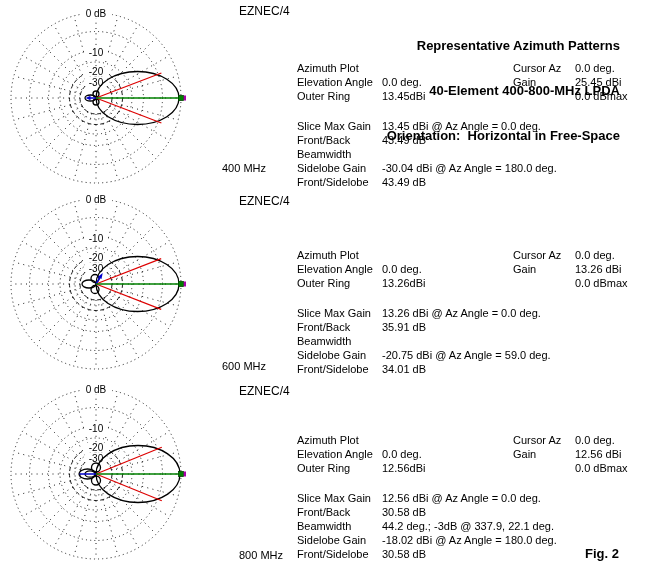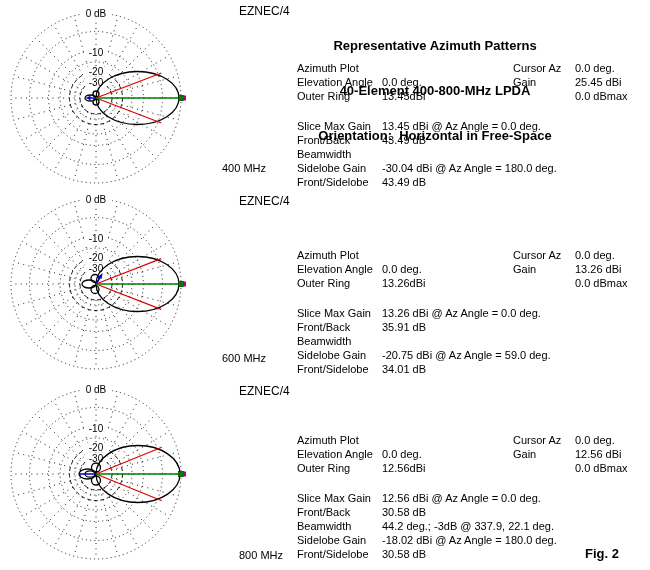--- a/index.html
+++ b/index.html
@@ -1,21 +1,21 @@
 <!DOCTYPE html>
 <html><head>
 <meta charset="utf-8">
 <style>
   html,body{margin:0;padding:0;background:#fff;}
   #page{position:relative;width:650px;height:570px;background:#fff;overflow:hidden;
         font-family:"Liberation Sans",sans-serif;font-size:11px;color:#000;}
   .abs{position:absolute;}
   .app-label{font-size:12px;color:#000;margin-left:11px;}
   .freq-label{font-size:11px;color:#000;}
-  .title-block{left:250px;top:8px;width:370px;text-align:center;font-weight:bold;
+  .title-block{left:250px;top:8px;width:370px;text-align:right;font-weight:bold;
                font-size:13px;line-height:15px;white-space:pre;}
   .fig-label{left:585px;top:546px;font-weight:bold;font-size:13px;}
   svg.polar{position:absolute;}
   svg.polar text.ringlbl{font-family:"Liberation Sans",sans-serif;font-size:10px;
                text-anchor:middle;fill:#000;}
   .lblbg{fill:#ffffff;}
   .pat{fill:none;stroke:#000;stroke-width:1.3;}
   .bw{stroke:#dd0000;stroke-width:1.2;}
   .cursor{stroke:#008000;stroke-width:1.6;}
   .side{stroke:#0000cc;stroke-width:1.5;}
@@ -212,21 +212,21 @@
   <div class="abs app-label" style="left:228px;top:194px;">EZNEC/4</div>
   <div class="abs app-label" style="left:228px;top:384px;">EZNEC/4</div>
 
   <div class="abs title-block">
     <div>Representative Azimuth Patterns</div>
     <div>40-Element 400-800-MHz LPDA</div>
     <div>Orientation:  Horizontal in Free-Space</div>
   </div>
 
   <div class="abs freq-label" style="left:222px;top:162px;">400 MHz</div>
-  <div class="abs freq-label" style="left:222px;top:352px;">600 MHz</div>
+  <div class="abs freq-label" style="left:222px;top:360px;">600 MHz</div>
   <div class="abs freq-label" style="left:222px;top:549px;margin-left:17px;">800 MHz</div>
 
   <div class="abs fig-label">Fig. 2</div>
 
   <div class="panel" style="top:61px;">
     <div class="row" style="top:0px;">
       <span class="lbl">Azimuth Plot</span>
       <span class="rlbl">Cursor Az</span>
       <span class="rval">0.0 deg.</span>
     </div>

